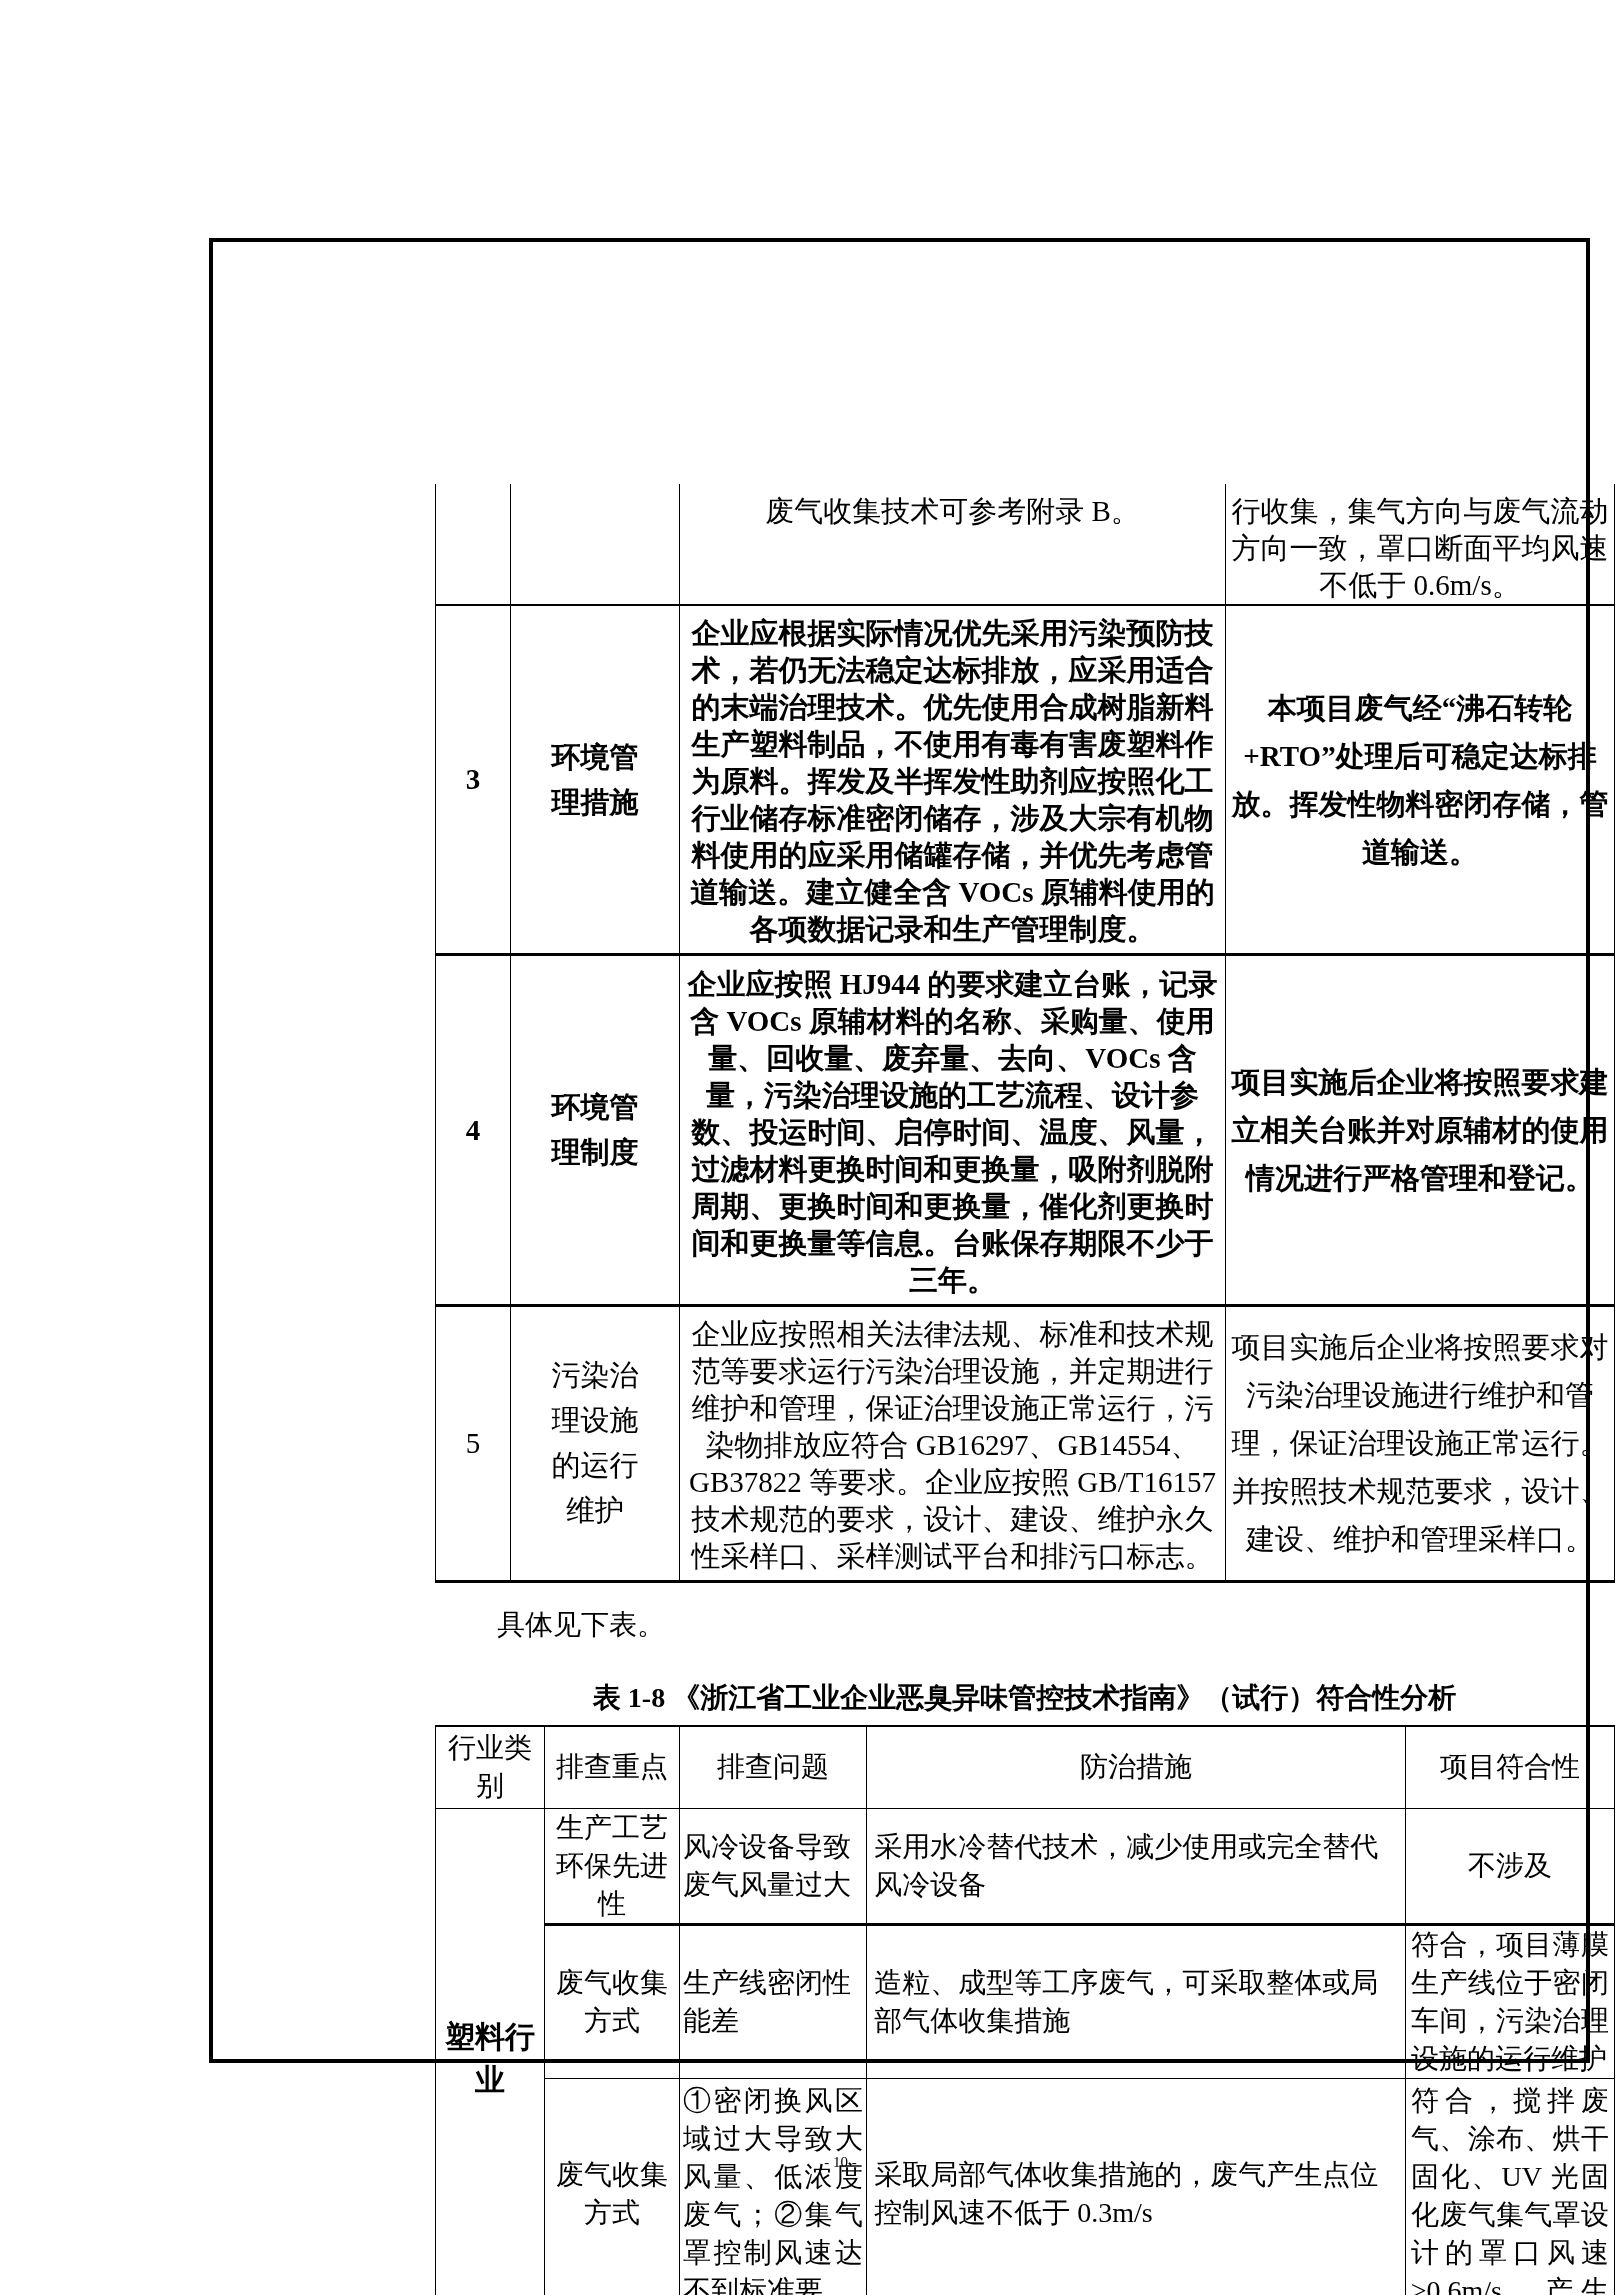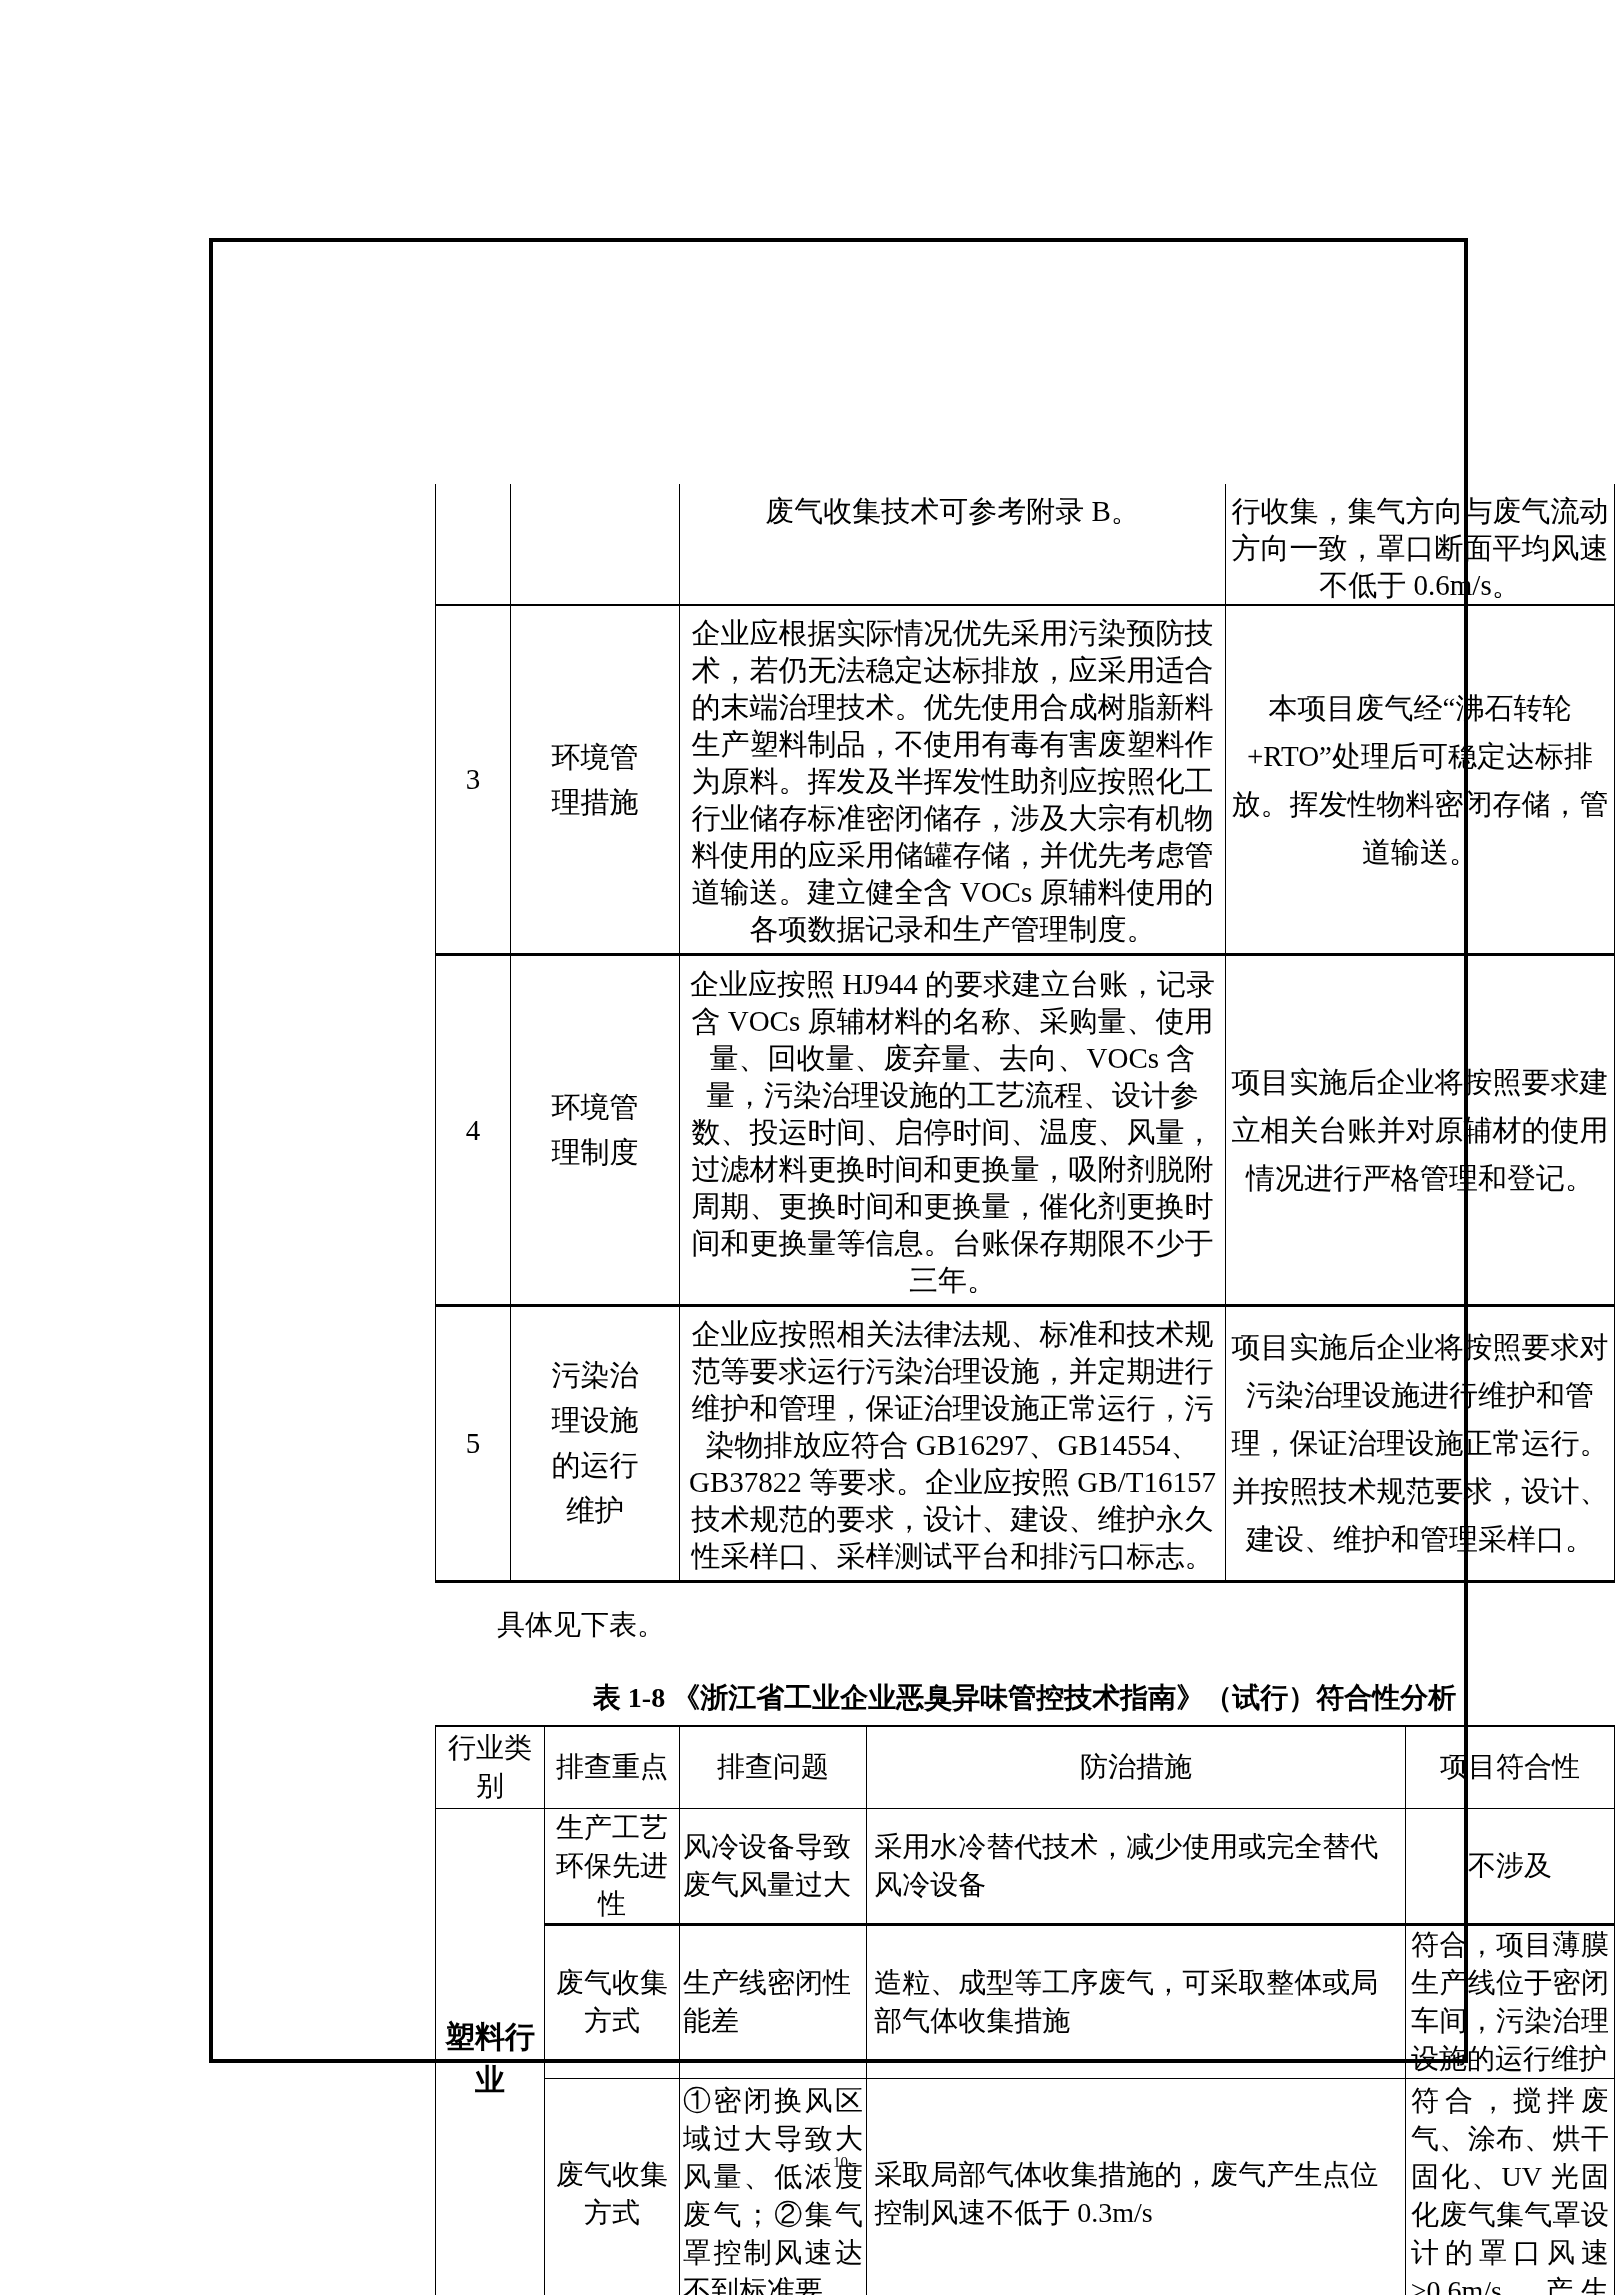--- a/index.html
+++ b/index.html
@@ -1,34 +1,34 @@
 <!DOCTYPE html>
 <html style="font-size:8.2px"><head>
 <meta charset="utf-8">
 <style>
   html,body{margin:0;padding:0;background:#ffffff;}
   .page{
     position:relative;width:1623px;height:2295px;background:#ffffff;color:#000;
     font-family:"Liberation Serif","DejaVu Serif",serif;
   }
   .frame{
-    position:absolute;left:209px;top:238px;width:1259px;height:1825px;
+    position:absolute;left:209px;top:238px;width:1381px;height:1825px;
     border:4.6px solid #000;box-sizing:border-box;
   }
   table{border-collapse:collapse;table-layout:fixed;}
   td{border:1.5px solid #000;box-sizing:border-box;vertical-align:middle;text-align:center;overflow:hidden;padding:0;}
 
   
   .t1{
     position:absolute;left:222px;top:242px;width:1179px;
     border-left:1.5px solid #000;border-right:1.5px solid #000;border-bottom:3.6px solid #000;
   }
   .t1 td{font-size:29px;}
   .t1 tr.rA td{border-top:none;border-bottom:2px solid #000;}
-  .t1 tr.r3 td,.t1 tr.r4 td{border-bottom:3.6px solid #000;}
+  .t1 tr.r3 td,.t1 tr.r4 td{border-bottom:3.6px solid #000;font-weight:bold;}
   .t1 tr.r5 td{border-bottom:none;}
   .t1 td.c1{line-height:37px;}
   .t1 td.c2{line-height:45px;padding:0 32px;}
   .t1 td.c3{line-height:37px;vertical-align:top;padding:9.2px 5.1px 5.1px;}
   .t1 td.c4{line-height:48px;padding:0 4.1px;}
   .t1 tr.rA td.c4{vertical-align:top;line-height:37px;padding-top:9.2px;}
 
   
   .mid{position:absolute;left:222px;top:1250px;width:1179px;height:233px;}
   .heading{position:absolute;left:60px;top:55px;margin:0;font-size:31px;font-weight:bold;line-height:35px;white-space:nowrap;}

